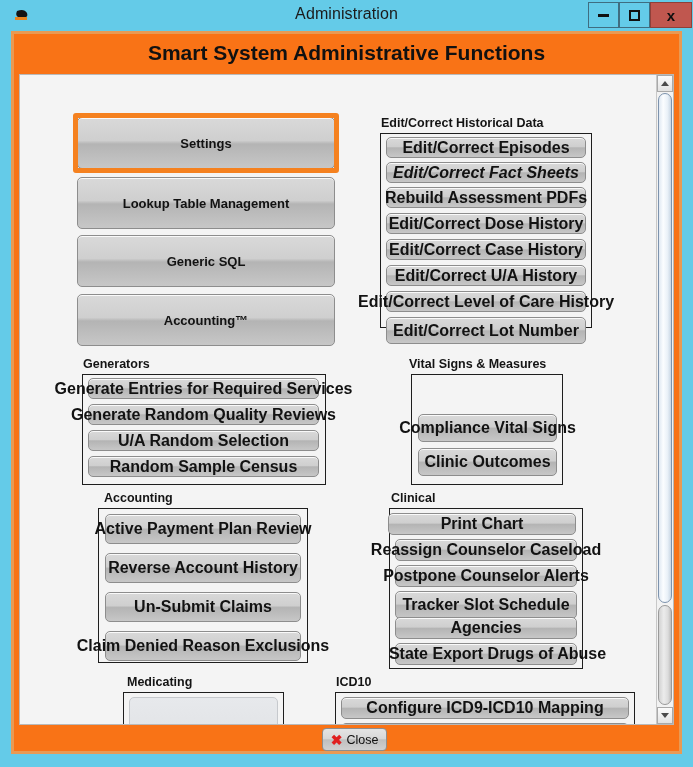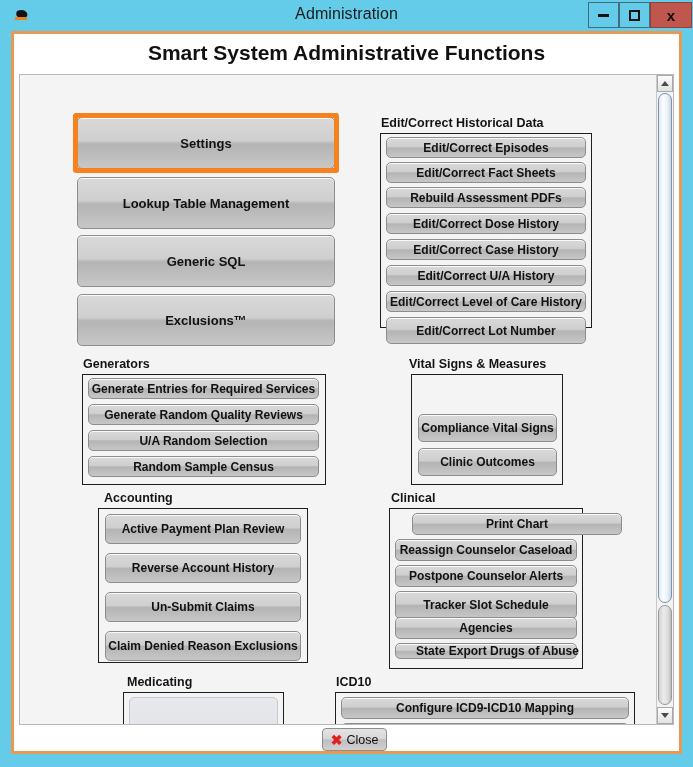--- a/index.html
+++ b/index.html
@@ -76,21 +76,21 @@
     border: 2px solid #101010;
     box-sizing: border-box;
     display: block;
   }
 
   
   #client {
     position: absolute;
     left: 11px; top: 31px;
     width: 671px; height: 723px;
-    background: #ffffff;
+    background: #f97316;
     border: 3px solid #e89a54;
     box-sizing: border-box;
   }
   #headline {
     position: absolute;
     left: 0; top: 7px;
     width: 665px;
     text-align: center;
     font-size: 21px;
     font-weight: bold;
@@ -162,21 +162,21 @@
   
   .btn {
     position: absolute;
     box-sizing: border-box;
     background: linear-gradient(#d9d9d9 0%, #cfcfcf 45%, #b4b4b4 52%, #c7c7c7 100%);
     border: 1px solid #8d8d8d;
     border-radius: 5px;
     color: #121212;
     font-family: "Liberation Sans", sans-serif;
     font-weight: bold;
-    font-size: 12px;
+    font-size: 16px;
     display: flex;
     align-items: center;
     justify-content: center;
     text-align: center;
     box-shadow: inset 0 1px 0 rgba(255,255,255,.85);
     cursor: pointer;
     white-space: nowrap;
   }
   .btn.big { font-size: 13px; }
   .btn.disabled {
@@ -272,29 +272,29 @@
           <span>Settings</span>
           <span class="hl"></span>
         </div>
         <div class="btn big" style="left:57px; top:102px; width:258px; height:52px;">
           <span>Lookup Table Management</span>
         </div>
         <div class="btn big" style="left:57px; top:160px; width:258px; height:52px;">
           <span>Generic SQL</span>
         </div>
         <div class="btn big" style="left:57px; top:219px; width:258px; height:52px;">
-          <span>Exclusions™</span>
+          <span>Accounting™</span>
         </div>
 
         <div class="grouplabel" style="left:361px; top:41px;">Edit/Correct Historical Data</div>
         <div class="groupbox" style="left:360px; top:58px; width:212px; height:195px;"></div>
         <div class="btn" style="left:366px; top:62px; width:200px; height:21px;">
           <span>Edit/Correct Episodes</span>
         </div>
-        <div class="btn" style="left:366px; top:87px; width:200px; height:21px;">
+        <div class="btn" style="left:366px; top:87px; width:200px; height:21px;font-style:italic;">
           <span>Edit/Correct Fact Sheets</span>
         </div>
         <div class="btn" style="left:366px; top:112px; width:200px; height:21px;">
           <span>Rebuild Assessment PDFs</span>
         </div>
         <div class="btn" style="left:366px; top:138px; width:200px; height:21px;">
           <span>Edit/Correct Dose History</span>
         </div>
         <div class="btn" style="left:366px; top:164px; width:200px; height:21px;">
           <span>Edit/Correct Case History</span>
@@ -343,36 +343,36 @@
         </div>
         <div class="btn" style="left:85px; top:517px; width:196px; height:30px;">
           <span>Un-Submit Claims</span>
         </div>
         <div class="btn" style="left:85px; top:556px; width:196px; height:30px;">
           <span>Claim Denied Reason Exclusions</span>
         </div>
 
         <div class="grouplabel" style="left:371px; top:416px;">Clinical</div>
         <div class="groupbox" style="left:369px; top:433px; width:194px; height:161px;"></div>
-        <div class="btn" style="left:392px; top:438px; width:210px; height:22px;">
+        <div class="btn" style="left:368px; top:438px; width:188px; height:22px;">
           <span>Print Chart</span>
         </div>
         <div class="btn" style="left:375px; top:464px; width:182px; height:22px;">
           <span>Reassign Counselor Caseload</span>
         </div>
         <div class="btn" style="left:375px; top:490px; width:182px; height:22px;">
           <span>Postpone Counselor Alerts</span>
         </div>
         <div class="btn" style="left:375px; top:516px; width:182px; height:28px;">
           <span>Tracker Slot Schedule</span>
         </div>
         <div class="btn" style="left:375px; top:542px; width:182px; height:22px;">
           <span>Agencies</span>
         </div>
-        <div class="btn" style="left:375px; top:568px; width:182px; height:16px;padding-left:23px;">
+        <div class="btn" style="left:375px; top:568px; width:182px; height:22px;padding-left:23px;">
           <span>State Export Drugs of Abuse</span>
         </div>
 
         <div class="grouplabel" style="left:107px; top:600px;">Medicating</div>
         <div class="groupbox" style="left:103px; top:617px; width:161px; height:60px;"></div>
         <div class="btn disabled" style="left:109px; top:622px; width:149px; height:55px; align-items:flex-end; padding-bottom:4px;">
           
         </div>
 
         <div class="grouplabel" style="left:316px; top:600px;">ICD10</div>

